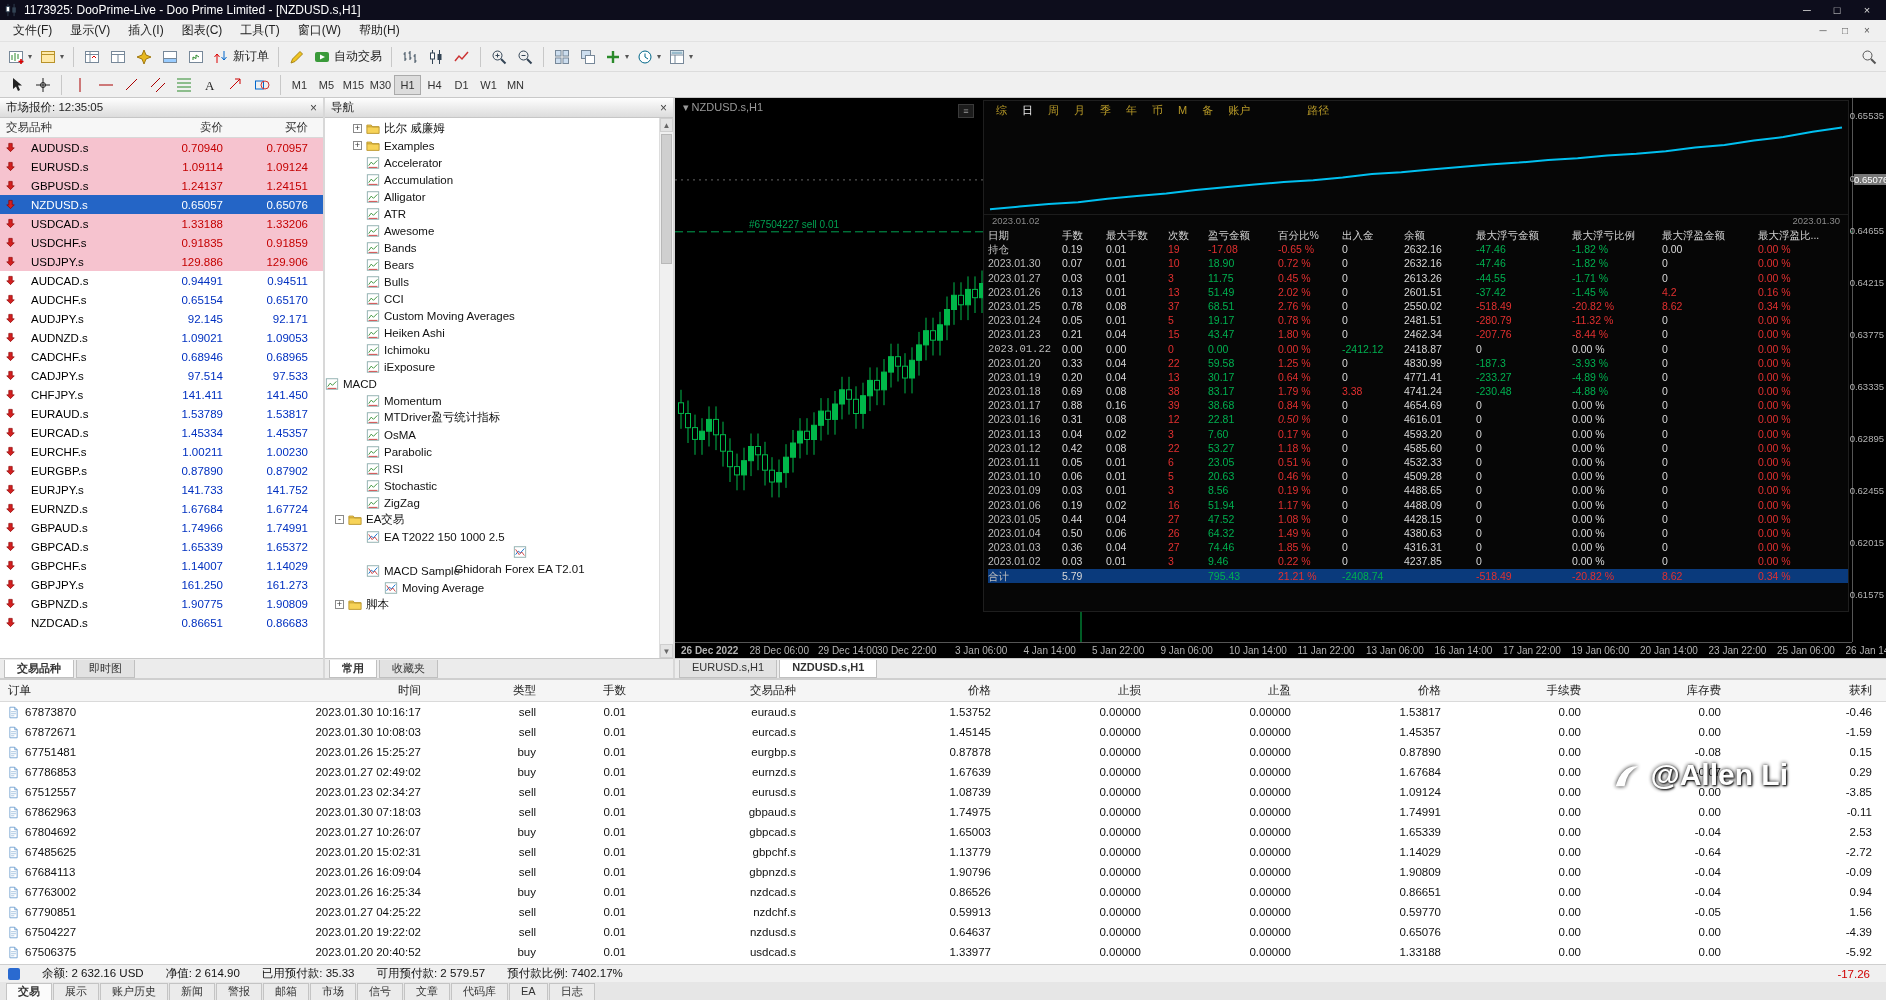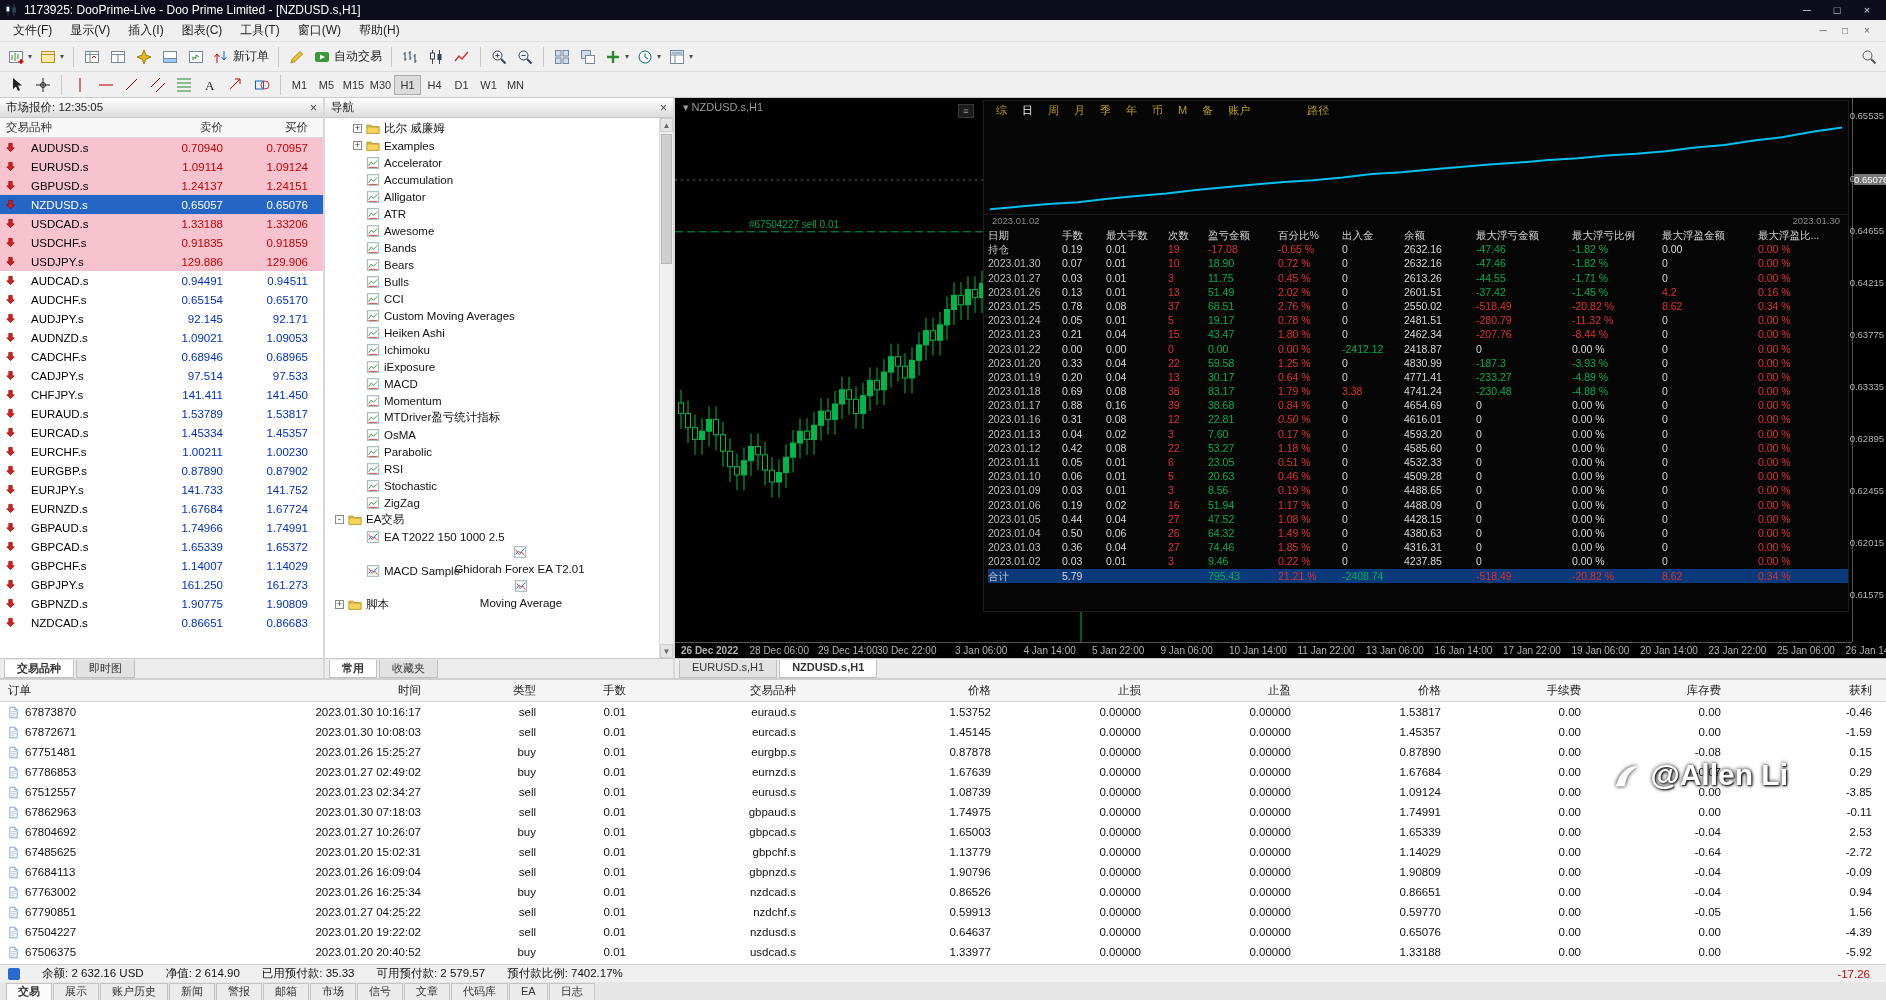--- a/index.html
+++ b/index.html
@@ -754,21 +754,21 @@
             <span>Ichimoku</span>
           </div>
           <div class="tree-item" style="padding-left: 41px;">
             <svg viewBox="0 0 16 16" class="ic">
               <rect x="1.5" y="2" width="13" height="12" fill="#fff" stroke="#8aa"></rect>
               <path d="M3 11l3-4 2.5 2.5L13 5" stroke="#2a8a2a" fill="none"></path>
               <path d="M3 13h10" stroke="#c33" fill="none"></path>
             </svg>
             <span>iExposure</span>
           </div>
-          <div class="tree-item" style="padding-left: 41px;">
+          <div class="tree-item" style="">
             <svg viewBox="0 0 16 16" class="ic">
               <rect x="1.5" y="2" width="13" height="12" fill="#fff" stroke="#8aa"></rect>
               <path d="M3 11l3-4 2.5 2.5L13 5" stroke="#2a8a2a" fill="none"></path>
               <path d="M3 13h10" stroke="#c33" fill="none"></path>
             </svg>
             <span>MACD</span>
           </div>
           <div class="tree-item" style="padding-left: 41px;">
             <svg viewBox="0 0 16 16" class="ic">
               <rect x="1.5" y="2" width="13" height="12" fill="#fff" stroke="#8aa"></rect>
@@ -850,21 +850,21 @@
             <span>Ghidorah Forex EA T2.01</span>
           </div>
           <div class="tree-item" style="padding-left: 41px;">
             <svg viewBox="0 0 16 16" class="ic">
               <rect x="1.5" y="2" width="13" height="12" fill="#fff" stroke="#8aa"></rect>
               <path d="M3 11L6 7l2.5 2L13 4" stroke="#06c" fill="none"></path>
               <path d="M3 5l4 6 3-3 3 4" stroke="#c33" fill="none"></path>
             </svg>
             <span>MACD Sample</span>
           </div>
-          <div class="tree-item" style="padding-left: 44px; flex-direction: column;">
+          <div class="tree-item" style="padding-left: 59px;">
             <svg viewBox="0 0 16 16" class="ic">
               <rect x="1.5" y="2" width="13" height="12" fill="#fff" stroke="#8aa"></rect>
               <path d="M3 11L6 7l2.5 2L13 4" stroke="#06c" fill="none"></path>
               <path d="M3 5l4 6 3-3 3 4" stroke="#c33" fill="none"></path>
             </svg>
             <span>Moving Average</span>
           </div>
           <div class="tree-item" style="padding-left: 10px;">
             <span class="expander">+</span>
             <svg viewBox="0 0 16 16" class="ic">
@@ -1146,21 +1146,21 @@
                 <span class="c-green" style="width: 70px;">43.47</span>
                 <span class="c-red" style="width: 64px;">1.80 %</span>
                 <span class="c-w" style="width: 62px;">0</span>
                 <span class="c-w" style="width: 72px;">2462.34</span>
                 <span class="c-red" style="width: 96px;">-207.76</span>
                 <span class="c-red" style="width: 90px;">-8.44 %</span>
                 <span class="c-w" style="width: 96px;">0</span>
                 <span class="c-red" style="width: 90px;">0.00 %</span>
               </div>
               <div class="srow ">
-                <span class="c-gray" style="width: 74px;">2023.01.22</span>
+                <span class="c-gray" style="width: 74px; font-family: Liberation Mono, monospace;">2023.01.22</span>
                 <span class="c-w" style="width: 44px;">0.00</span>
                 <span class="c-w" style="width: 62px;">0.00</span>
                 <span class="c-red" style="width: 40px;">0</span>
                 <span class="c-green" style="width: 70px;">0.00</span>
                 <span class="c-red" style="width: 64px;">0.00 %</span>
                 <span class="c-green" style="width: 62px;">-2412.12</span>
                 <span class="c-w" style="width: 72px;">2418.87</span>
                 <span class="c-w" style="width: 96px;">0</span>
                 <span class="c-w" style="width: 90px;">0.00 %</span>
                 <span class="c-w" style="width: 96px;">0</span>

